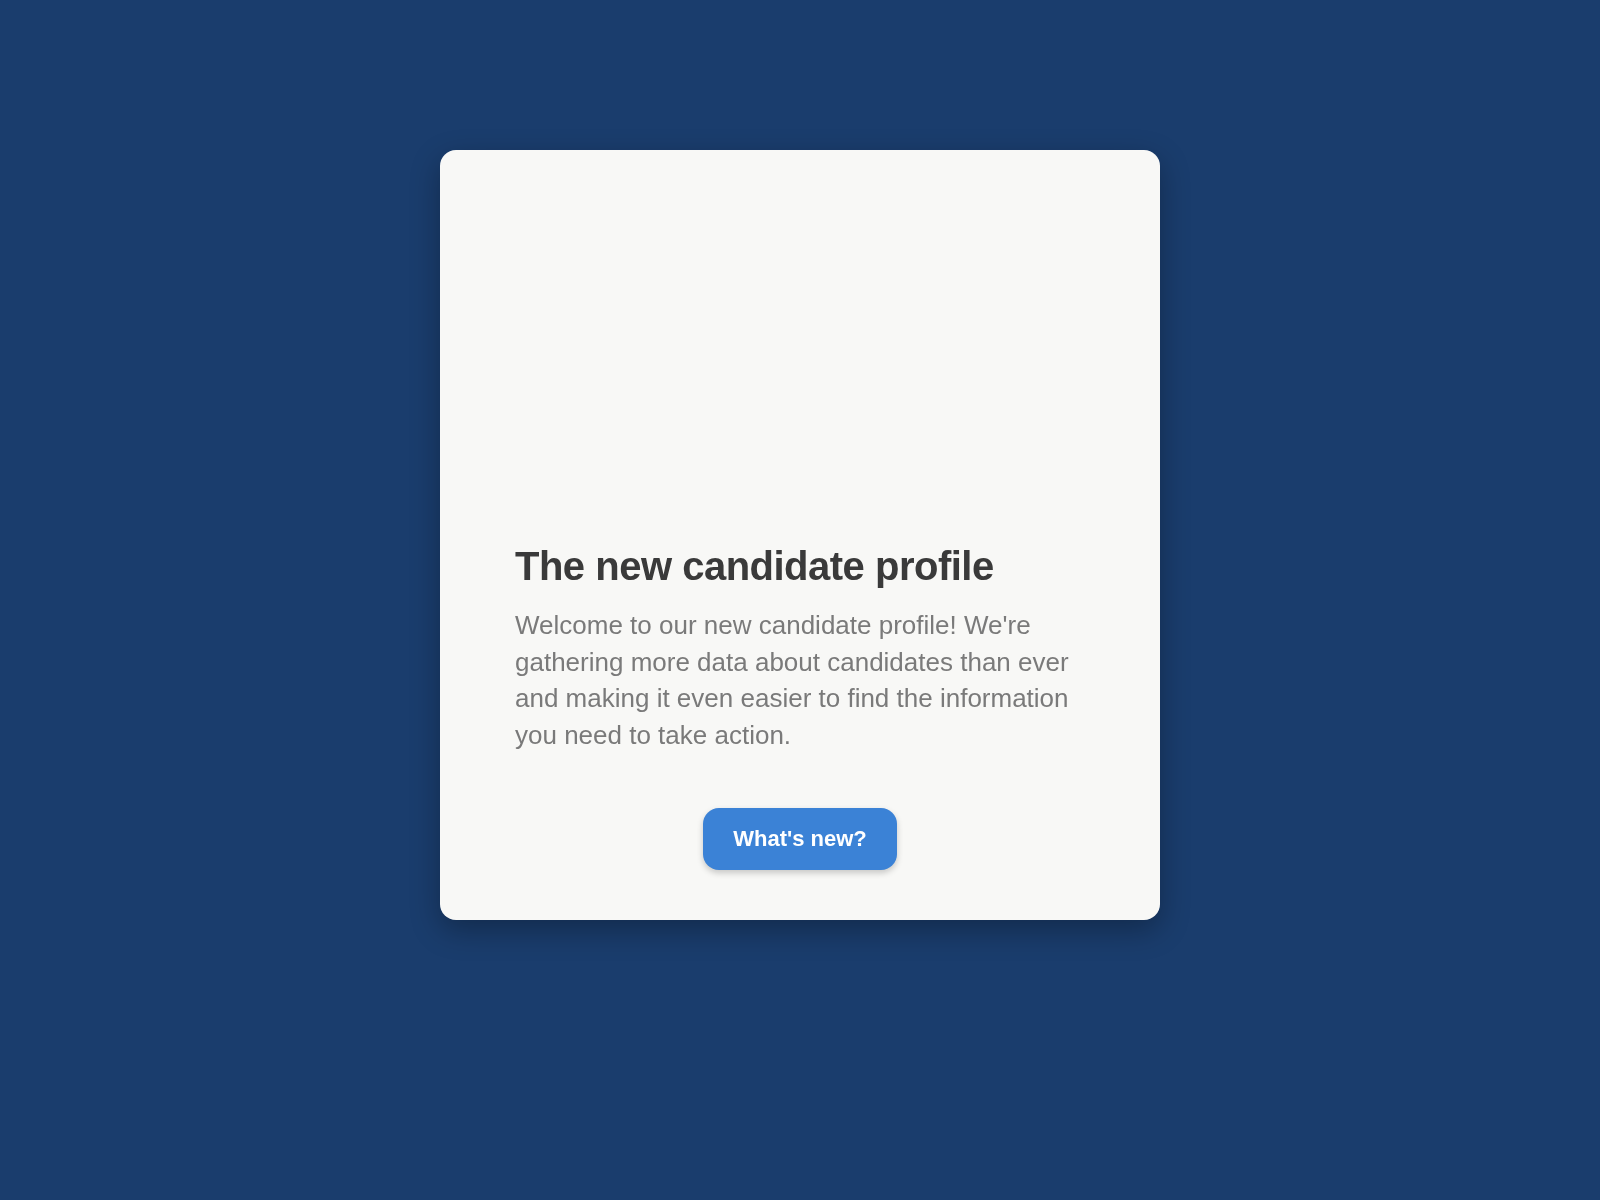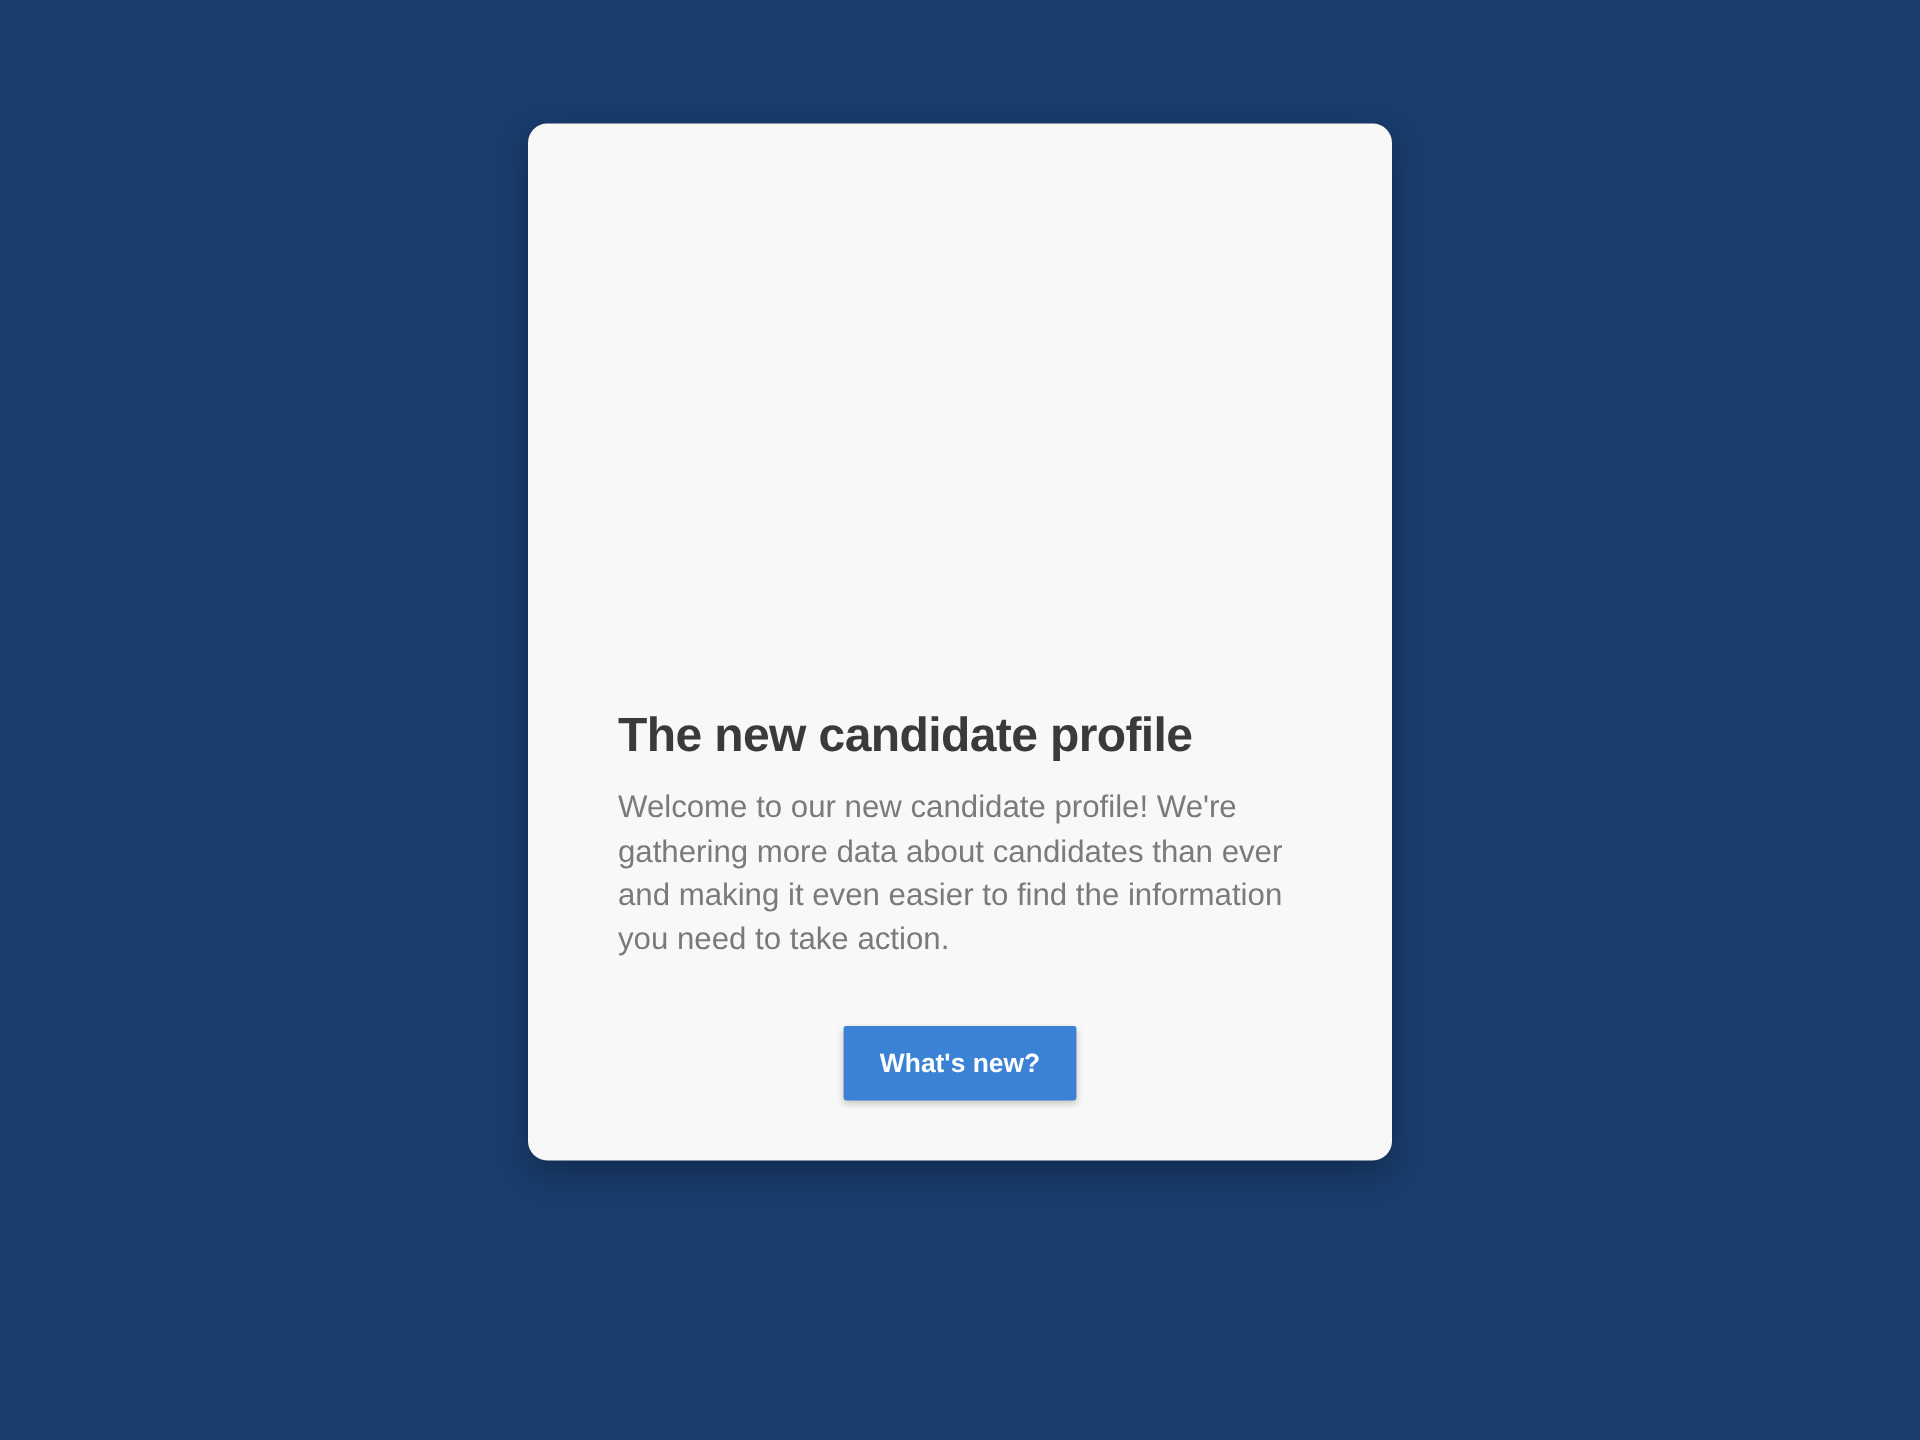--- a/index.html
+++ b/index.html
@@ -14,21 +14,21 @@
       background-color: #1a3d6d;
       font-family: 'Segoe UI', Tahoma, 'Helvetica Neue', Arial, sans-serif;
       display: flex;
       align-items: center;
       justify-content: center;
       overflow: hidden;
     }
     
     .modal-card {
       width: 720px;
-      height: 864px;
+      height: 770px;
       background-color: #f8f8f6;
       border-radius: 16px;
       box-shadow: 0 10px 30px rgba(0, 0, 0, 0.3);
       display: flex;
       flex-direction: column;
       justify-content: flex-end;
       padding: 40px 75px 50px 75px;
       position: relative;
       top: -65px;
     }
@@ -59,21 +59,21 @@
       justify-content: center;
     }
     
     .cta-button {
       background-color: #3b82d6;
       color: #ffffff;
       border: none;
       padding: 18px 30px;
       font-size: 22px;
       font-weight: 600;
-      border-radius: 2px;
+      border-radius: 16px;
       cursor: pointer;
       box-shadow: 0 3px 6px rgba(0, 0, 0, 0.2);
       font-family: inherit;
     }
   </style>
 </head>
 <body>
 
 <div class="modal-card">
   <div class="content-section">

